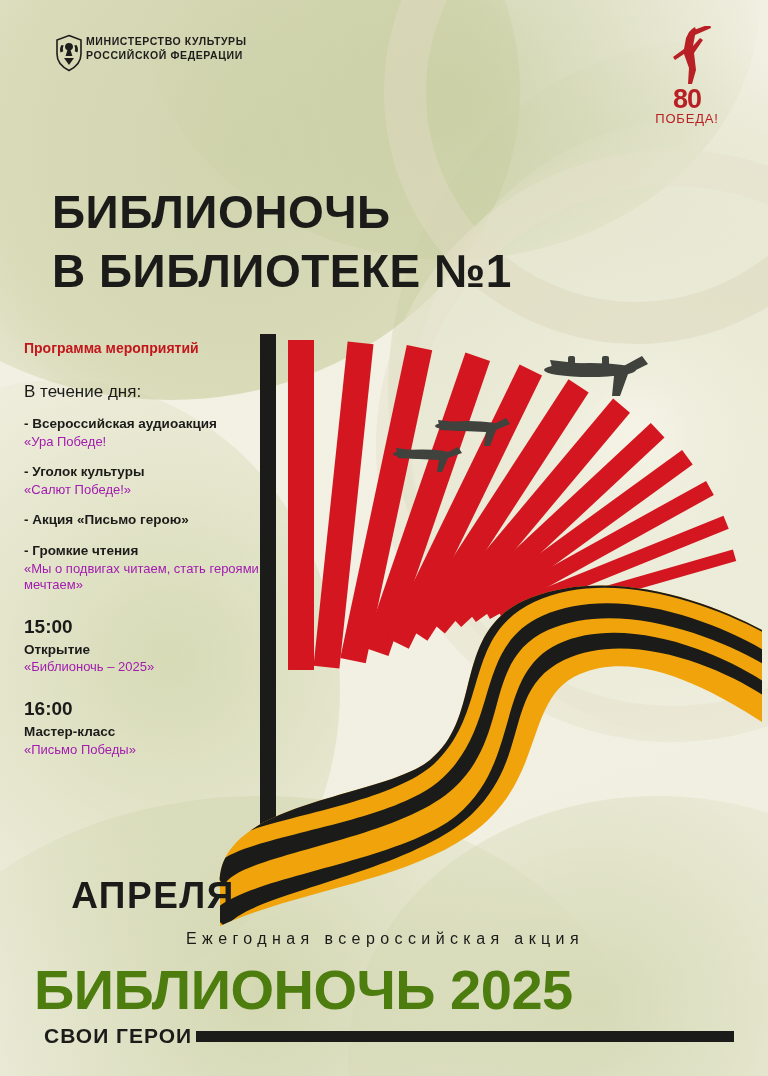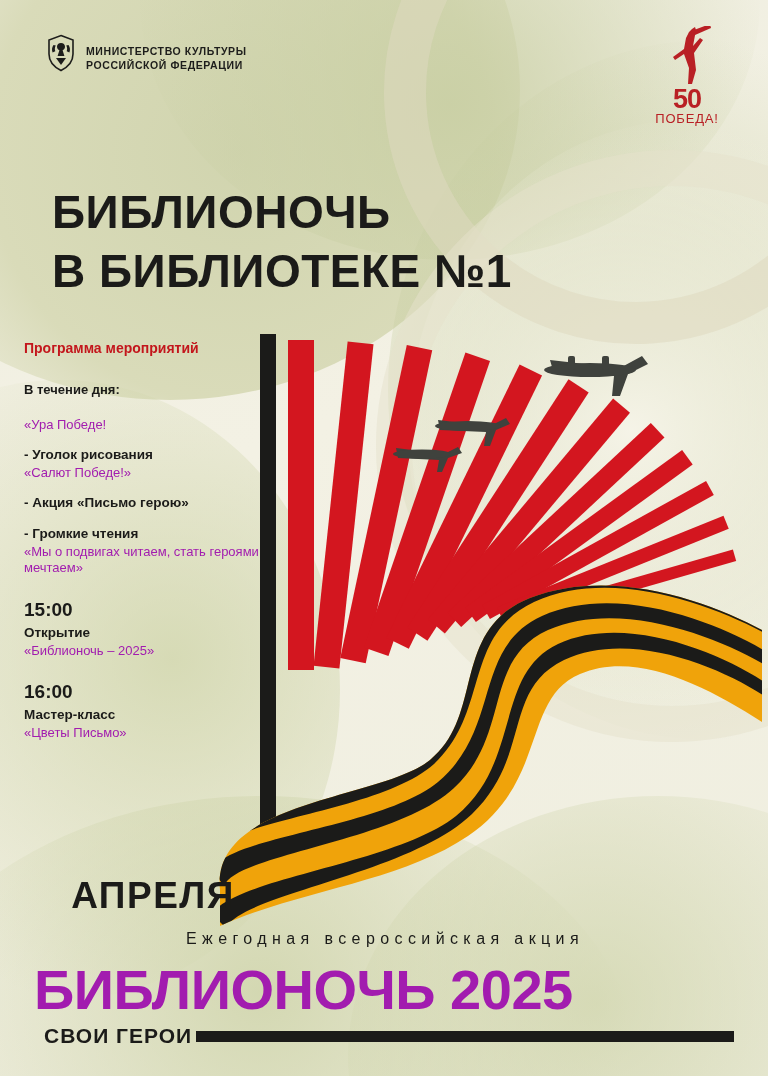--- a/index.html
+++ b/index.html
@@ -107,25 +107,25 @@
   }
 
   
   .header {
     position: absolute;
     left: 0; right: 0; top: 0;
     height: 130px;
   }
   .ministry {
     position: absolute;
-    left: 46px;
+    left: 54px;
     top: 34px;
     display: flex;
-    align-items: flex-end;
-    gap: 10px;
+    align-items: flex-start;
+    gap: 2px;
   }
   .ministry .emblem {
     width: 30px;
     height: 38px;
   }
   .ministry-text {
     font-size: 10.5px;
     font-weight: bold;
     letter-spacing: .6px;
     line-height: 1.35;
@@ -178,22 +178,22 @@
     left: 24px;
     top: 340px;
     font-size: 14px;
     font-weight: bold;
     color: #c3161c;
   }
   .day-heading {
     position: absolute;
     left: 24px;
     top: 382px;
-    font-size: 13px;
-    font-weight: bold;
+    font-size: 17px;
+    font-weight: normal;
     color: #1b1b19;
   }
 
   .schedule {
     position: absolute;
     left: 24px;
     top: 416px;
     width: 260px;
   }
   .item { margin-bottom: 14px; }
@@ -260,21 +260,21 @@
     text-align: center;
   }
   .brand {
     position: absolute;
     left: 34px;
     bottom: 58px;
     width: 700px;
     font-size: 56px;
     font-weight: bold;
     letter-spacing: -0.5px;
-    color: #a21caf;
+    color: #4d7c0f;
     line-height: 1;
   }
   .tagline-row {
     position: absolute;
     left: 44px;
     bottom: 28px;
     width: 690px;
     display: flex;
     align-items: center;
     gap: 4px;
@@ -324,21 +324,21 @@
       </div>
     </div>
 
     <div class="victory-logo">
       <div class="victory-figure">
         <svg viewBox="0 0 78 62" width="78" height="62" aria-hidden="true">
           <path d="M44 3 L47 1 L48 4 L45 20 L52 12 L55 14 L46 27 L48 44 L44 58 L40 58 L41 42 L36 28 L27 34 L25 31 L36 23 L38 12 L41 6 Z" fill="#b92025"></path>
           <path d="M46 4 L62 -2 L63 2 L47 9 Z" fill="#b92025"></path>
         </svg>
       </div>
-      <div class="victory-80">50</div>
+      <div class="victory-80">80</div>
       <div class="victory-word">ПОБЕДА!</div>
     </div>
   </div>
 
   <h1 class="title">
     <span>БИБЛИОНОЧЬ</span>
     <span class="line2">В БИБЛИОТЕКЕ №1</span>
   </h1>
 
   <div class="graphic">
@@ -395,43 +395,44 @@
         </g>
       </g>
     </svg>
   </div>
 
   <div class="program-heading">Программа мероприятий</div>
   <div class="day-heading">В течение дня:</div>
 
   <div class="schedule">
     <div class="item">
+      <div class="item-title">- Всероссийская аудиоакция</div>
       <div class="item-sub">«Ура Победе!</div>
     </div>
     <div class="item">
-      <div class="item-title">- Уголок рисования</div>
+      <div class="item-title">- Уголок культуры</div>
       <div class="item-sub">«Салют Победе!»</div>
     </div>
     <div class="item">
       <div class="item-title">- Акция «Письмо герою»</div>
     </div>
     <div class="item">
       <div class="item-title">- Громкие чтения</div>
       <div class="item-sub">«Мы о подвигах читаем, стать героями мечтаем»</div>
     </div>
 
     <div class="timed-item">
       <div class="time">15:00</div>
       <div class="item-title">Открытие</div>
       <div class="item-sub">«Библионочь – 2025»</div>
     </div>
     <div class="timed-item">
       <div class="time">16:00</div>
       <div class="item-title">Мастер-класс</div>
-      <div class="item-sub">«Цветы Письмо»</div>
+      <div class="item-sub">«Письмо Победы»</div>
     </div>
   </div>
 
   <div class="date-block">
     <div class="date-month">АПРЕЛЯ</div>
   </div>
 
   <div class="annual">Ежегодная всероссийская акция</div>
   <div class="brand">БИБЛИОНОЧЬ 2025</div>
 

